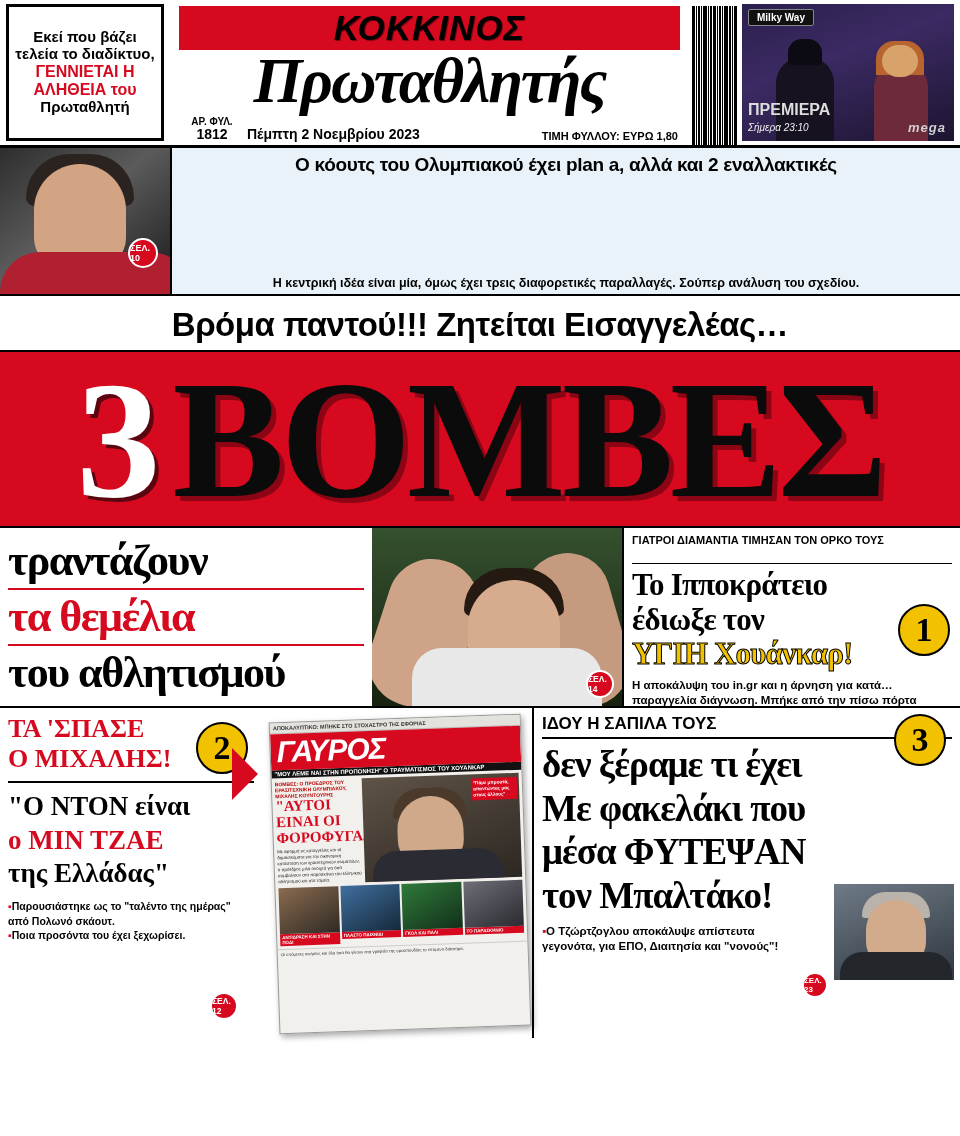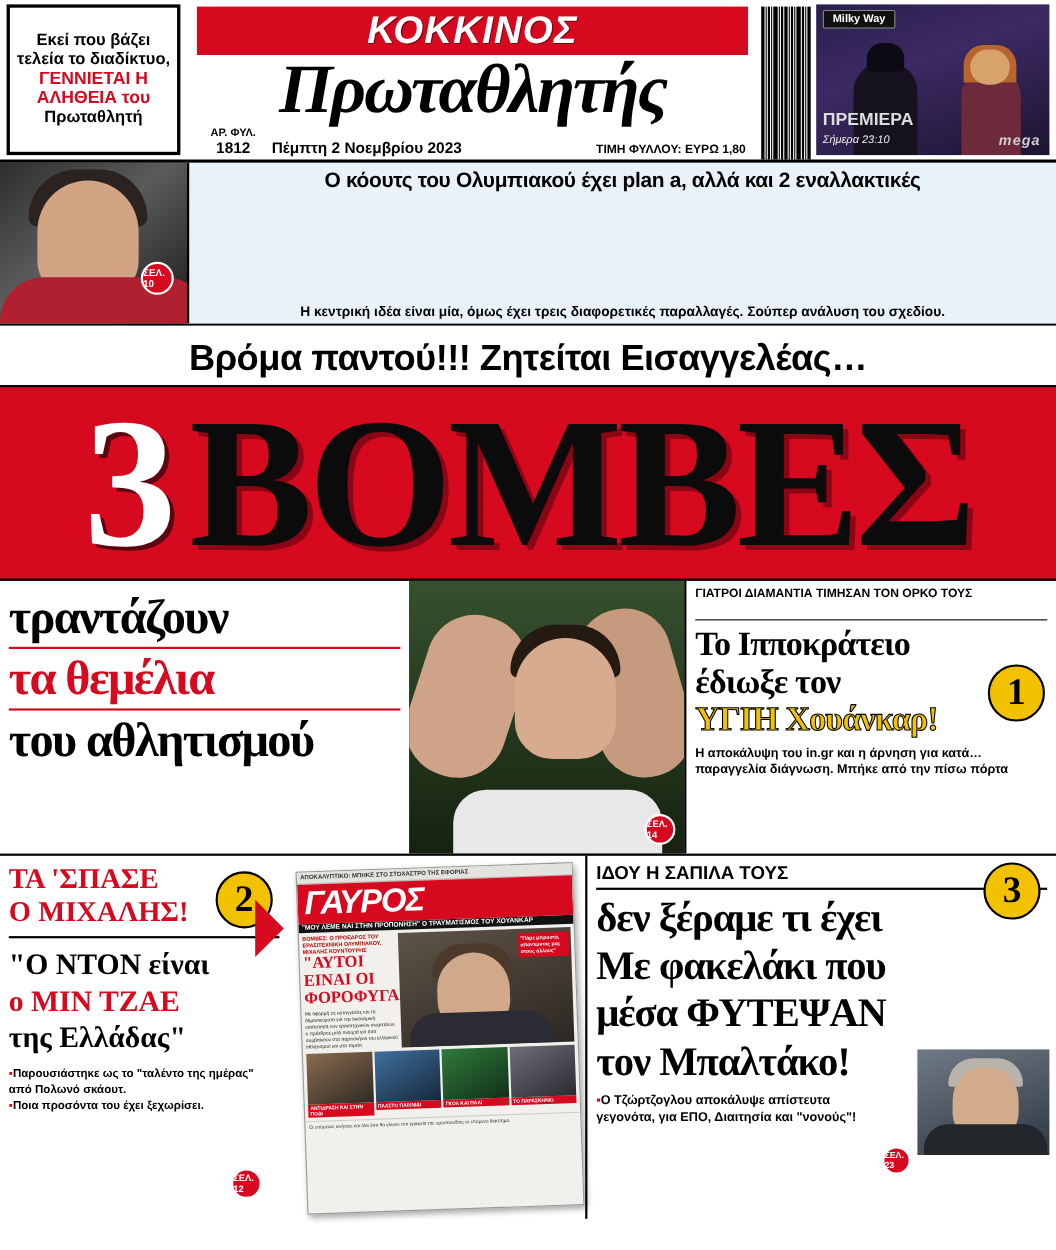--- a/index.html
+++ b/index.html
@@ -19,21 +19,21 @@
     padding: 6px 4px; text-align: center; line-height: 1.12;
     display: flex; flex-direction: column; justify-content: center;
   }
   .mh-left .l1 { font-size: 15px; font-weight: bold; color: #000; }
   .mh-left .l2 { font-size: 16px; font-weight: bold; color: #d6091f; }
   .mh-left .l3 { font-size: 16px; font-weight: bold; color: #d6091f; }
   .mh-left .l4 { font-size: 15px; font-weight: bold; color: #000; }
 
   .mh-center { flex: 1; position: relative; padding: 2px 4px 0 4px; }
   .logo-red {
-    background: #d6091f; color: #ffffff; text-align: center;
+    background: #d6091f; color: #000000; text-align: center;
     font-size: 35px; font-weight: bold; letter-spacing: 1px;
     padding: 2px 0 2px 0; margin: 4px 8px 0 8px; font-style: italic;
     text-shadow: 1px 1px 0 #7a0512;
   }
   .logo-black {
     text-align: center; font-size: 63px; font-weight: bold; font-style: italic;
     line-height: 0.95; letter-spacing: -2px; margin-top: 2px;
     font-family: "Liberation Serif", serif;
   }
   .mh-meta { display: flex; align-items: flex-end; font-size: 11px; margin-top: 4px; padding: 0 10px; }
@@ -99,21 +99,21 @@
     letter-spacing: -0.5px; }
   .bombband { background: #d6091f; height: 178px; position: relative; display: flex;
     align-items: center; justify-content: center; border-top: 2px solid #000; border-bottom: 2px solid #000; }
   .bombband .num { font-size: 168px; font-weight: bold; color: #ffffff; line-height: 1;
     font-family: "Liberation Serif", serif; text-shadow: 4px 4px 0 #5a0510; }
   .bombband .word { font-size: 168px; font-weight: bold; color: #0b0b0b; line-height: 1;
     font-family: "Liberation Serif", serif; letter-spacing: -4px; margin-left: 12px;
     text-shadow: 5px 5px 0 rgba(0,0,0,0.35); }
 
   
-  .midrow { display: flex; height: 250px; border-bottom: 2px solid #000; }
+  .midrow { display: flex; height: 180px; border-bottom: 2px solid #000; }
   .mid-left { width: 372px; padding: 10px 8px 6px 8px; }
   .mid-left .line { font-size: 44px; font-weight: bold; line-height: 1.05; letter-spacing: -1.5px;
     font-family: "Liberation Serif", serif; }
   .mid-left .l2 { color: #d6091f; }
   .mid-left hr { border: none; border-top: 2px solid #d6091f; margin: 4px 0; }
 
   .mid-photo { width: 250px; position: relative; overflow: hidden; background: #1b2a1b; }
   .mp-bg { position:absolute; inset:0; background: linear-gradient(180deg,#35512f,#16220f); }
   .mp-arm1 { position:absolute; left: 6px; top: 30px; width: 92px; height: 150px; background:#cfa387;
     border-radius: 44px; transform: rotate(18deg); }

